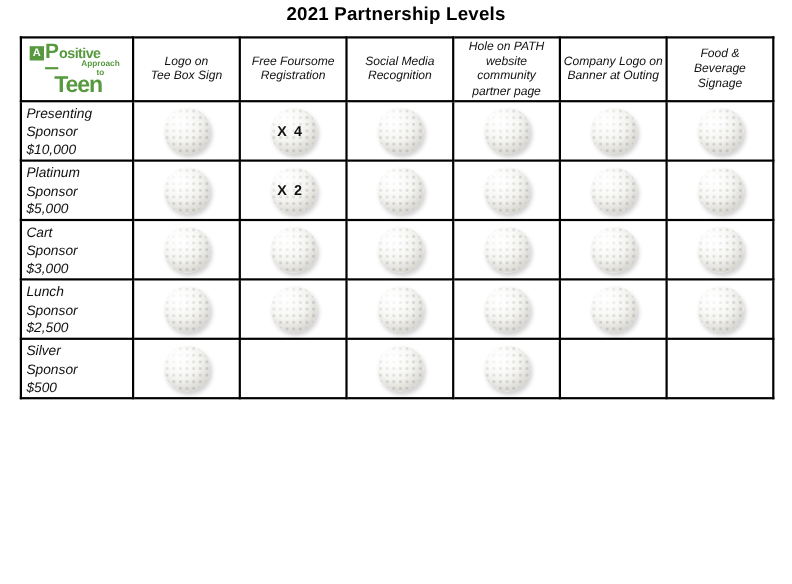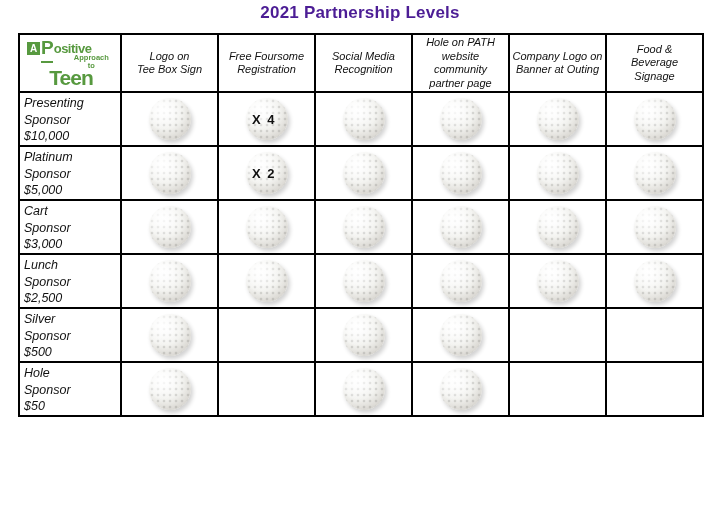--- a/index.html
+++ b/index.html
@@ -2,21 +2,21 @@
 <html><head>
 <meta charset="utf-8">
 <style>
   html,body{margin:0;padding:0;background:#ffffff;}
   .page{
     position:relative;width:720px;height:531px;background:#ffffff;overflow:hidden;
     font-family:"Liberation Sans", sans-serif;color:#111;
   }
   .title{
     position:absolute;top:3px;left:0;width:100%;text-align:center;
-    font-size:17px;font-weight:bold;letter-spacing:.2px;color:#4c1d95;
+    font-size:17px;font-weight:bold;letter-spacing:.2px;color:#000000;
   }
   table.matrix{
     position:absolute;left:18px;top:33px;width:684px;
     border-collapse:collapse;table-layout:fixed;background:#fff;
   }
   .matrix td,.matrix th{
     border:2px solid #000;padding:0;overflow:hidden;background:#fff;
   }
   .matrix tr.hdr{height:52px;}
   .matrix tr.datarow{height:54px;}
@@ -268,38 +268,15 @@
           </td>
       <td class="cell">
             <div class="ball">
               <span class="badge"></span>
             </div>
           </td>
       <td class="cell"></td>
       <td class="cell"></td>
     </tr>
 
-    <tr class="datarow">
-      <td class="rowlabel">Hole
-Sponsor
-$50</td>
-      <td class="cell">
-            <div class="ball">
-              <span class="badge"></span>
-            </div>
-          </td>
-      <td class="cell"></td>
-      <td class="cell">
-            <div class="ball">
-              <span class="badge"></span>
-            </div>
-          </td>
-      <td class="cell">
-            <div class="ball">
-              <span class="badge"></span>
-            </div>
-          </td>
-      <td class="cell"></td>
-      <td class="cell"></td>
-    </tr>
     </tbody>
   </table>
 </div>
 
 </body></html>

